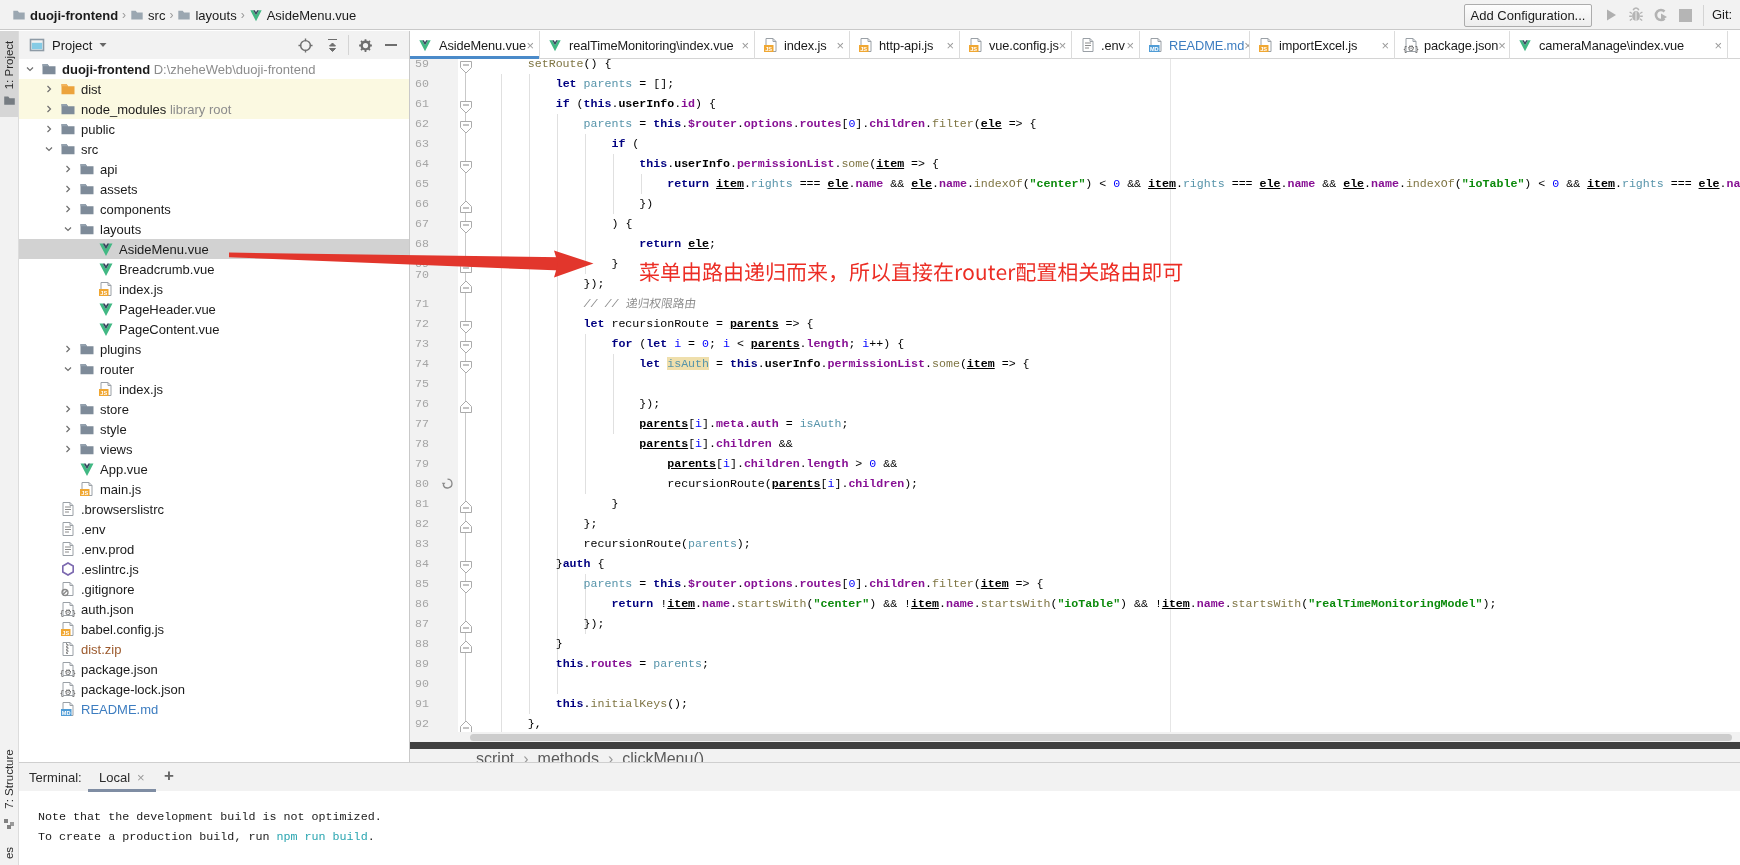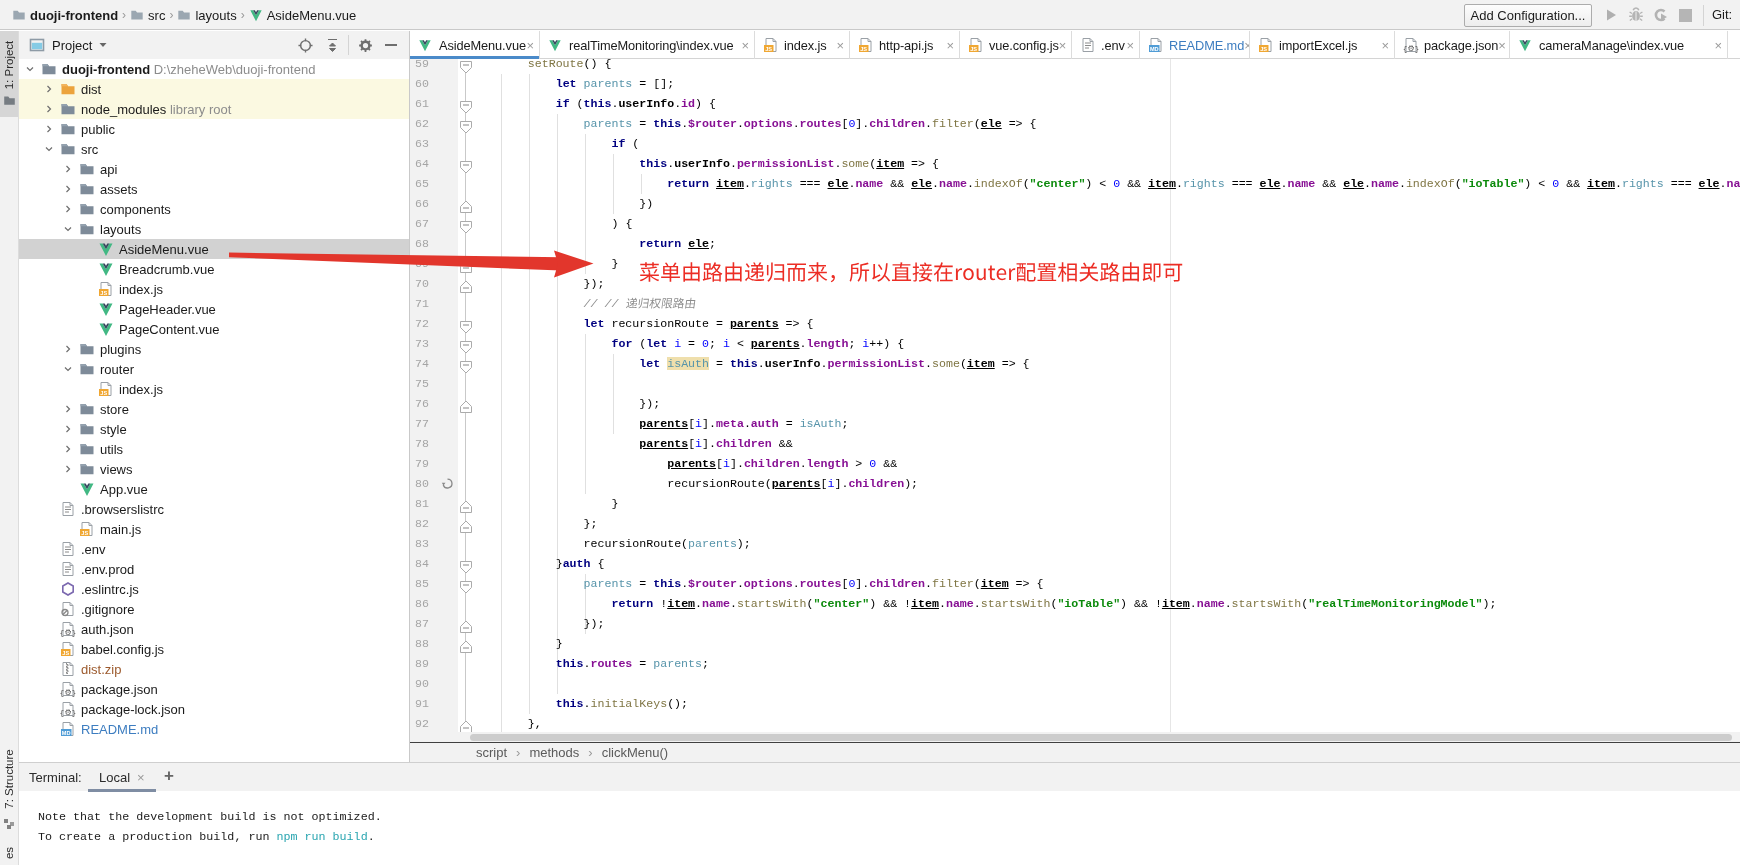--- a/index.html
+++ b/index.html
@@ -48,21 +48,21 @@
 i.n{color:#0000FF}
 i.c{color:#8C8C8C;font-style:italic}
 i.p{color:#000;font-weight:bold;text-decoration:underline}
 i.b{color:#000;font-weight:bold}
 i.hl{background:#EFDFAC}
 .cjkgap{display:inline-block;width:71px}
 #marginline{position:absolute;left:760px;top:0;width:1px;height:683px;background:#E6E6E6}
 
 #hscroll{position:absolute;left:410px;top:732px;width:1330px;height:10px;background:#F2F2F2}
 #hthumb{position:absolute;left:60px;top:2px;width:1262px;height:7px;background:#CDCDCD;border-radius:4px}
-#bcrumb{position:absolute;left:410px;top:742px;width:1330px;height:20px;background:#F2F2F2;border-top:1px solid #404040;font-size:13px;color:#5A5A5A;line-height:20px}
+#bcrumb{position:absolute;left:410px;top:742px;width:1330px;height:20px;background:#F2F2F2;border-top:7px solid #404040;font-size:16px;color:#5A5A5A;line-height:20px}
 
 #term{position:absolute;left:19px;top:762px;width:1721px;height:103px;background:#fff}
 #thead{position:absolute;left:0;top:0;width:1721px;height:29px;background:#F2F2F2;border-top:1px solid #CFCFCF;font-size:13px;color:#2B2B2B}
 #tuline{position:absolute;left:69px;top:26px;width:68px;height:3px;background:#7F8DA3}
 .tmono{position:absolute;font-family:"Liberation Mono",monospace;font-size:11.7px;color:#1A1A1A;white-space:pre}
 
 #addcfg{position:absolute;left:1464px;top:4px;width:128px;height:23px;background:linear-gradient(#FDFDFD,#EDEDED);border:1px solid #ACACAC;border-radius:2px;font-size:13px;color:#1A1A1A;text-align:center;line-height:21px}
 </style></head>
 <body>
 
@@ -411,68 +411,54 @@
           <svg width="12" height="12" viewBox="0 0 16 16">
             <path d="M6 4l4 4-4 4" fill="none" stroke="#6E6E6E" stroke-width="1.6"></path>
           </svg>
         </span>
         <span class="tic">
           <svg width="16" height="16" viewBox="0 0 16 16">
             <path d="M1.5 3h5l1.6 2.2H14.5v8H1.5z" fill="#7E8B99"></path>
             <path d="M1.5 3h5l1.6 2.2H1.5z" fill="#93A1AE"></path>
           </svg>
         </span>
-        <span class="tlb">utils</span>
-      </div>
-<div class="trow " style="padding-left:43px">
-        <span class="chv">
-          <svg width="12" height="12" viewBox="0 0 16 16">
-            <path d="M6 4l4 4-4 4" fill="none" stroke="#6E6E6E" stroke-width="1.6"></path>
-          </svg>
-        </span>
-        <span class="tic">
-          <svg width="16" height="16" viewBox="0 0 16 16">
-            <path d="M1.5 3h5l1.6 2.2H14.5v8H1.5z" fill="#7E8B99"></path>
-            <path d="M1.5 3h5l1.6 2.2H1.5z" fill="#93A1AE"></path>
-          </svg>
-        </span>
         <span class="tlb">views</span>
       </div>
 <div class="trow " style="padding-left:43px">
         <span class="chv"></span>
         <span class="tic">
           <svg width="16" height="16" viewBox="0 0 16 16">
             <path d="M1.5 2.5h3.2L8 8.2l3.3-5.7h3.2L8 15z" fill="#41B883"></path>
             <path d="M4.7 2.5h2L8 4.8l1.3-2.3h2L8 8.2z" fill="#35495E"></path>
           </svg>
         </span>
         <span class="tlb">App.vue</span>
       </div>
-<div class="trow " style="padding-left:24px">
-        <span class="chv"></span>
-        <span class="tic">
-          <svg width="16" height="16" viewBox="0 0 16 16">
-            <path d="M3 1.5h7l3 3v10H3z" fill="#fff" stroke="#9AA0A6"></path>
-            <path d="M10 1.5v3h3" fill="none" stroke="#9AA0A6"></path>
-            <path d="M5 6h6M5 8.5h6M5 11h4" stroke="#8A8A8A"></path>
-          </svg>
-        </span>
-        <span class="tlb">.browserslistrc</span>
-      </div>
 <div class="trow " style="padding-left:43px">
         <span class="chv"></span>
         <span class="tic">
           <svg width="16" height="16" viewBox="0 0 16 16">
             <path d="M3 1.5h7l3 3v10H3z" fill="#fff" stroke="#9AA0A6"></path>
             <path d="M10 1.5v3h3" fill="none" stroke="#9AA0A6"></path>
             <rect x="1" y="8" width="9.5" height="7" fill="#F0A732"></rect>
             <text x="5.7" y="14" font-family="Liberation Sans" font-size="5.6" font-weight="bold" fill="#fff" text-anchor="middle">JS</text>
           </svg>
         </span>
         <span class="tlb">main.js</span>
+      </div>
+<div class="trow " style="padding-left:24px">
+        <span class="chv"></span>
+        <span class="tic">
+          <svg width="16" height="16" viewBox="0 0 16 16">
+            <path d="M3 1.5h7l3 3v10H3z" fill="#fff" stroke="#9AA0A6"></path>
+            <path d="M10 1.5v3h3" fill="none" stroke="#9AA0A6"></path>
+            <path d="M5 6h6M5 8.5h6M5 11h4" stroke="#8A8A8A"></path>
+          </svg>
+        </span>
+        <span class="tlb">.browserslistrc</span>
       </div>
 <div class="trow " style="padding-left:24px">
         <span class="chv"></span>
         <span class="tic">
           <svg width="16" height="16" viewBox="0 0 16 16">
             <path d="M3 1.5h7l3 3v10H3z" fill="#fff" stroke="#9AA0A6"></path>
             <path d="M10 1.5v3h3" fill="none" stroke="#9AA0A6"></path>
             <path d="M5 6h6M5 8.5h6M5 11h4" stroke="#8A8A8A"></path>
           </svg>
         </span>
@@ -654,21 +640,21 @@
 <div class="ln" style="top:15px">60</div>
 <div class="ln" style="top:35px">61</div>
 <div class="ln" style="top:55px">62</div>
 <div class="ln" style="top:75px">63</div>
 <div class="ln" style="top:95px">64</div>
 <div class="ln" style="top:115px">65</div>
 <div class="ln" style="top:135px">66</div>
 <div class="ln" style="top:155px">67</div>
 <div class="ln" style="top:175px">68</div>
 <div class="ln" style="top:195px">69</div>
-<div class="ln" style="top:215px">70</div>
+<div class="ln" style="top:206px">70</div>
 <div class="ln" style="top:235px">71</div>
 <div class="ln" style="top:255px">72</div>
 <div class="ln" style="top:275px">73</div>
 <div class="ln" style="top:295px">74</div>
 <div class="ln" style="top:315px">75</div>
 <div class="ln" style="top:335px">76</div>
 <div class="ln" style="top:355px">77</div>
 <div class="ln" style="top:375px">78</div>
 <div class="ln" style="top:395px">79</div>
 <div class="ln" style="top:415px">80</div>

